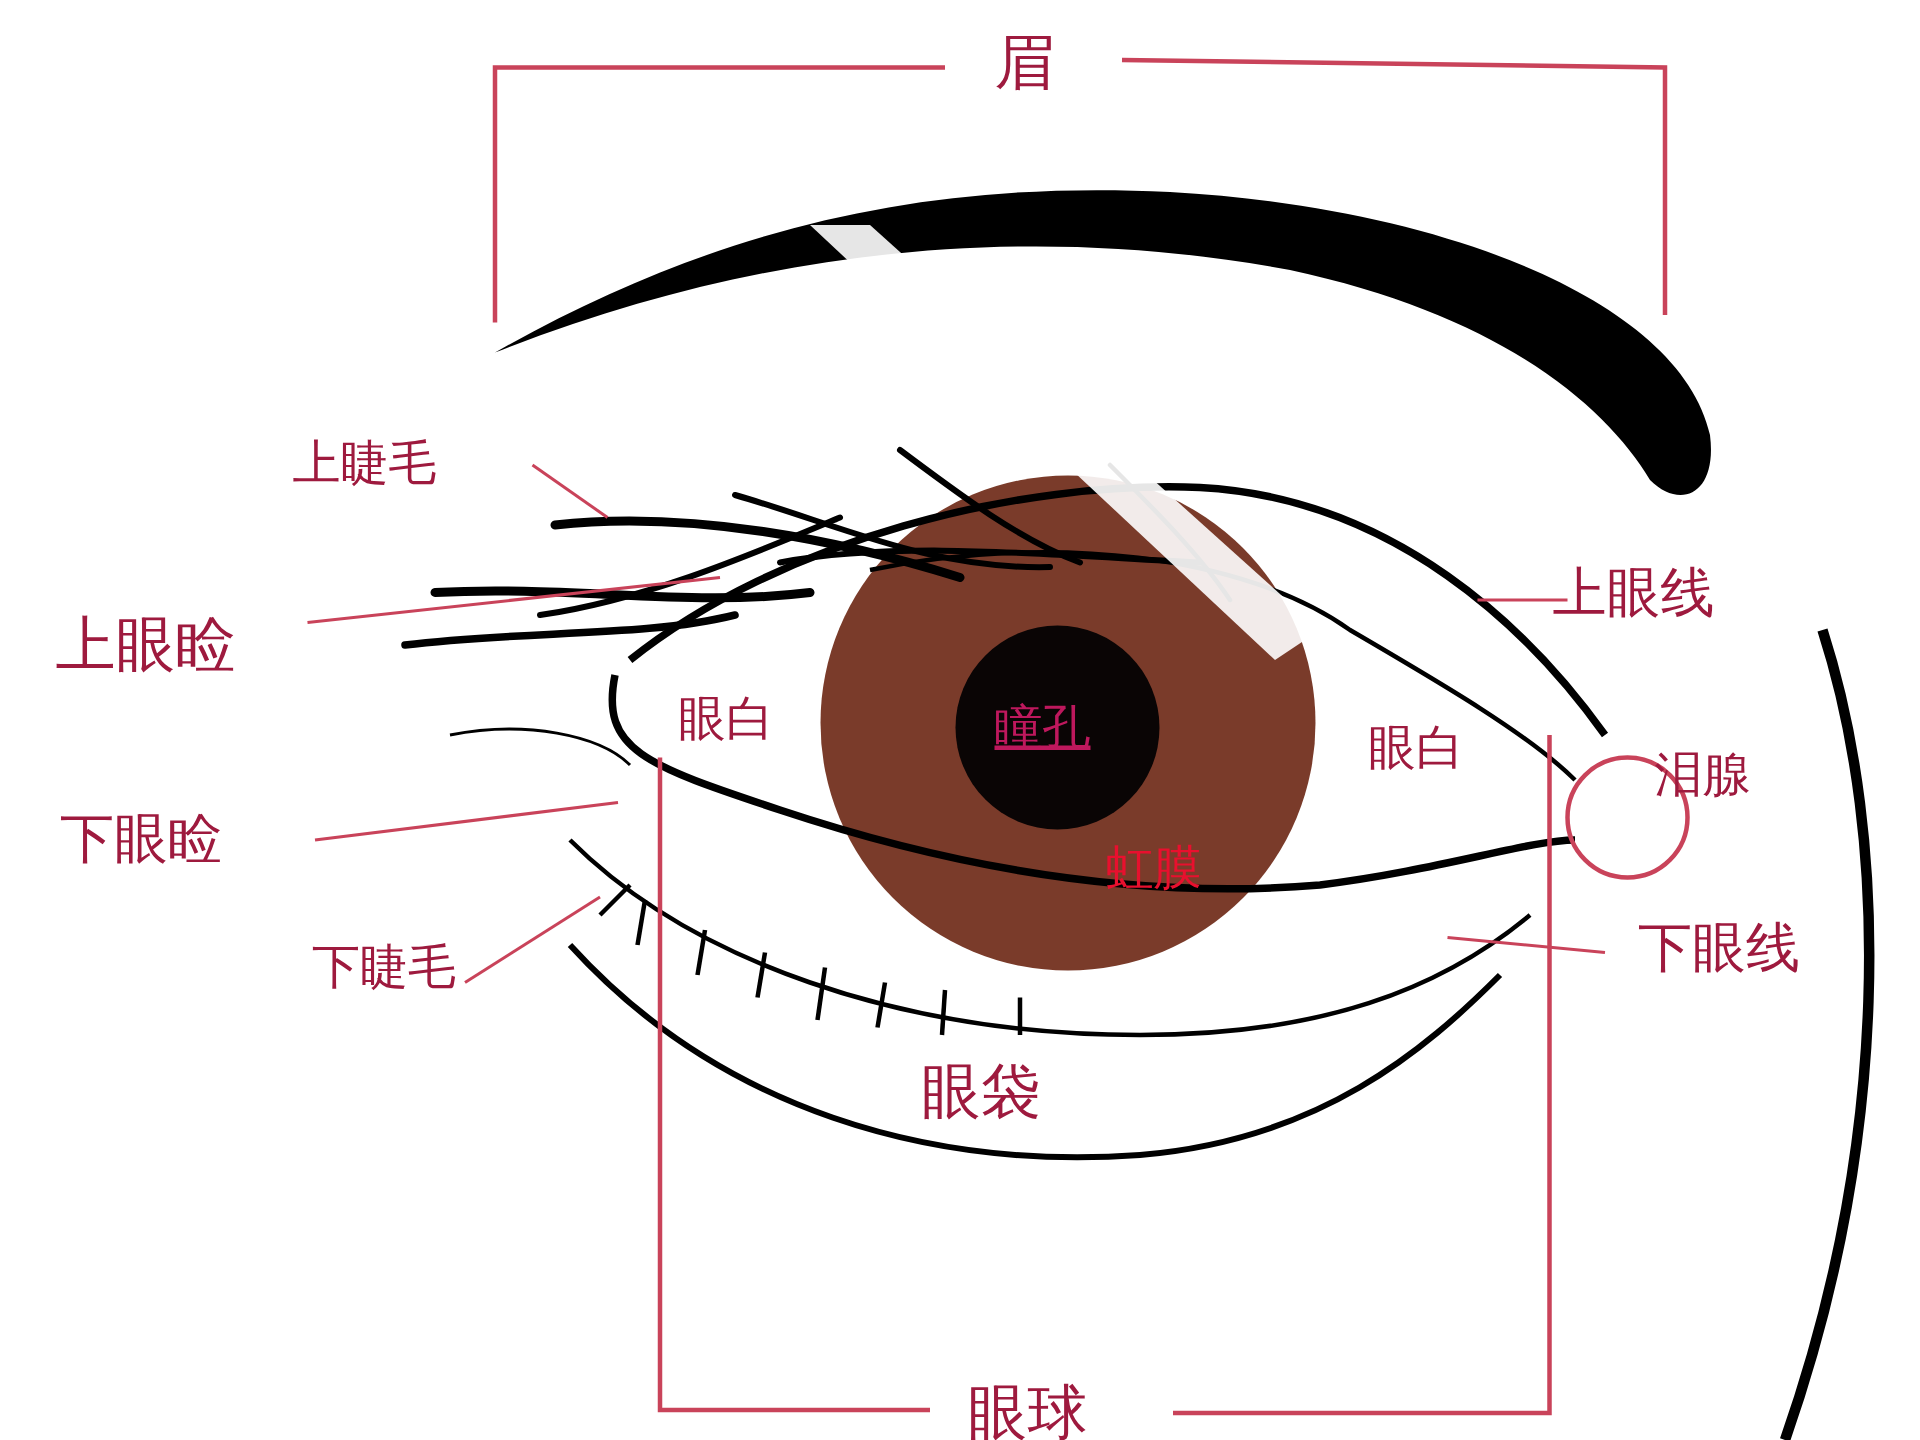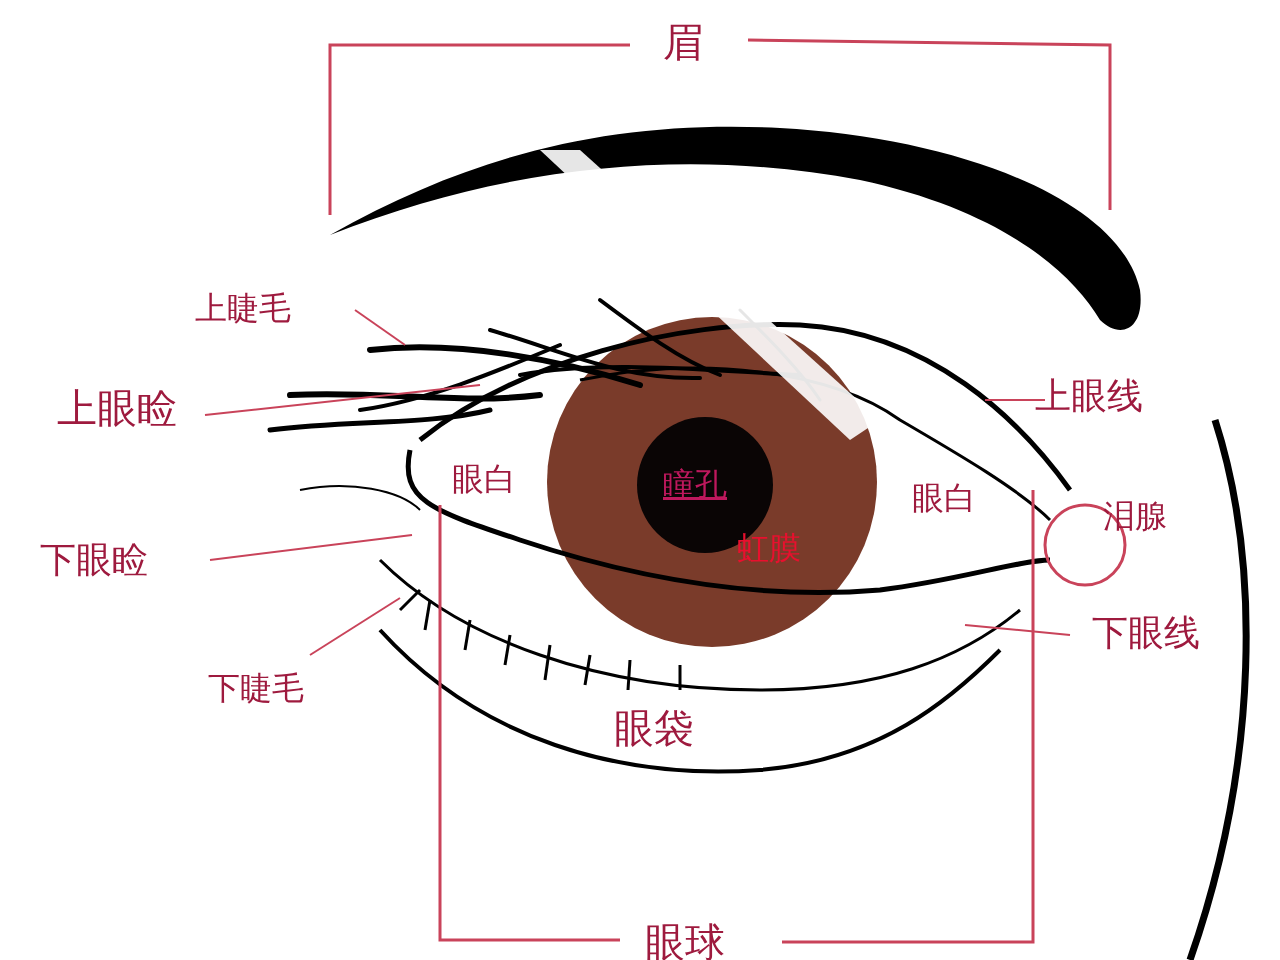--- a/index.html
+++ b/index.html
@@ -73,24 +73,24 @@
     <path d="M205,415 L480,385"></path>
     <path d="M210,560 L412,535"></path>
     <path d="M310,655 L400,598"></path>
     <path d="M985,400 L1045,400"></path>
     <path d="M965,625 L1070,635"></path>
   </g>
 </svg>
 
 <div class="lbl big" style="left:663px;top:22px;">眉</div>
 <div class="lbl sm" style="left:195px;top:292px;">上睫毛</div>
-<div class="lbl big" style="left:37px;top:388px;margin-left:20px;">上眼睑</div>
+<div class="lbl big" style="left:37px;top:410px;">上眼睑</div>
 <div class="lbl med" style="left:40px;top:542px;">下眼睑</div>
-<div class="lbl sm" style="left:208px;top:672px;">下睫毛</div>
+<div class="lbl sm" style="left:208px;top:628px;">下睫毛</div>
 <div class="lbl sm" style="left:452px;top:463px;">眼白</div>
 <div class="lbl sm" style="left:912px;top:482px;">眼白</div>
 <div class="lbl pupil-lbl" style="left:663px;top:468px;">瞳孔</div>
-<div class="lbl iris-lbl" style="left:737px;top:532px;">虹膜</div>
+<div class="lbl iris-lbl" style="left:737px;top:562px;">虹膜</div>
 <div class="lbl med" style="left:1035px;top:378px;">上眼线</div>
 <div class="lbl sm" style="left:1103px;top:500px;">泪腺</div>
 <div class="lbl med" style="left:1092px;top:615px;">下眼线</div>
 <div class="lbl big" style="left:614px;top:708px;text-align:center;">眼袋</div>
 <div class="lbl big" style="left:645px;top:922px;">眼球</div>
 
 </body></html>

